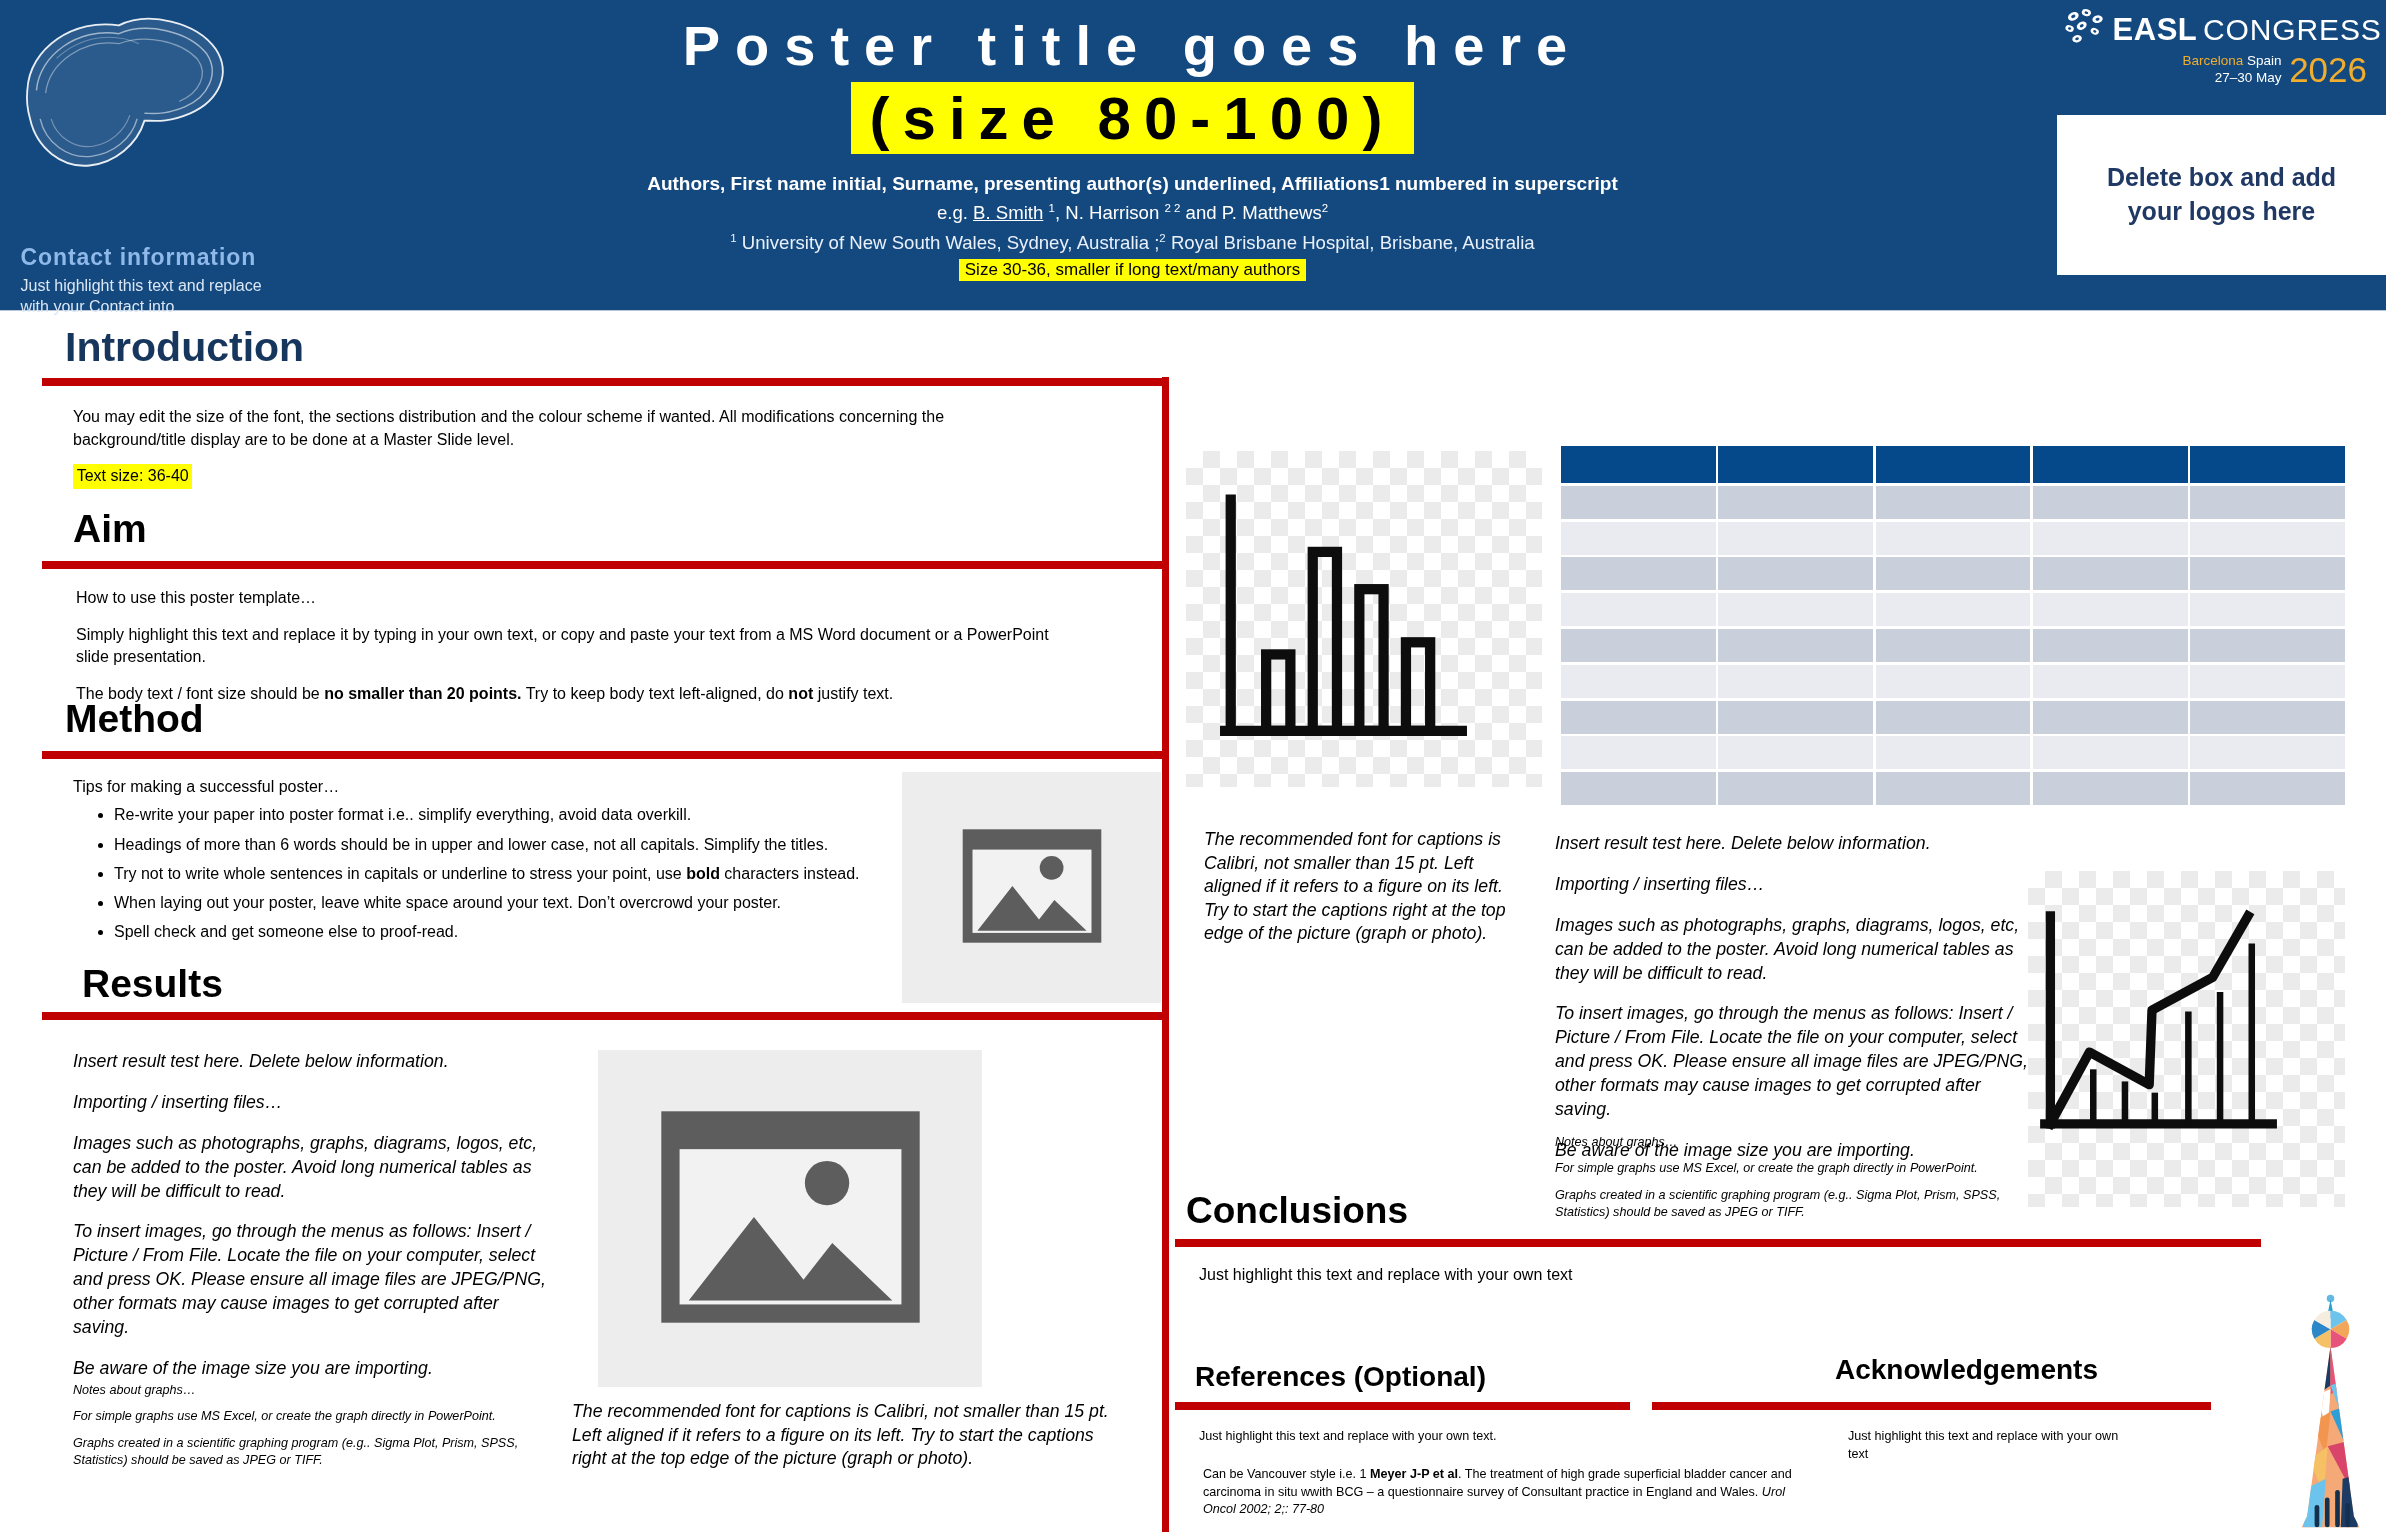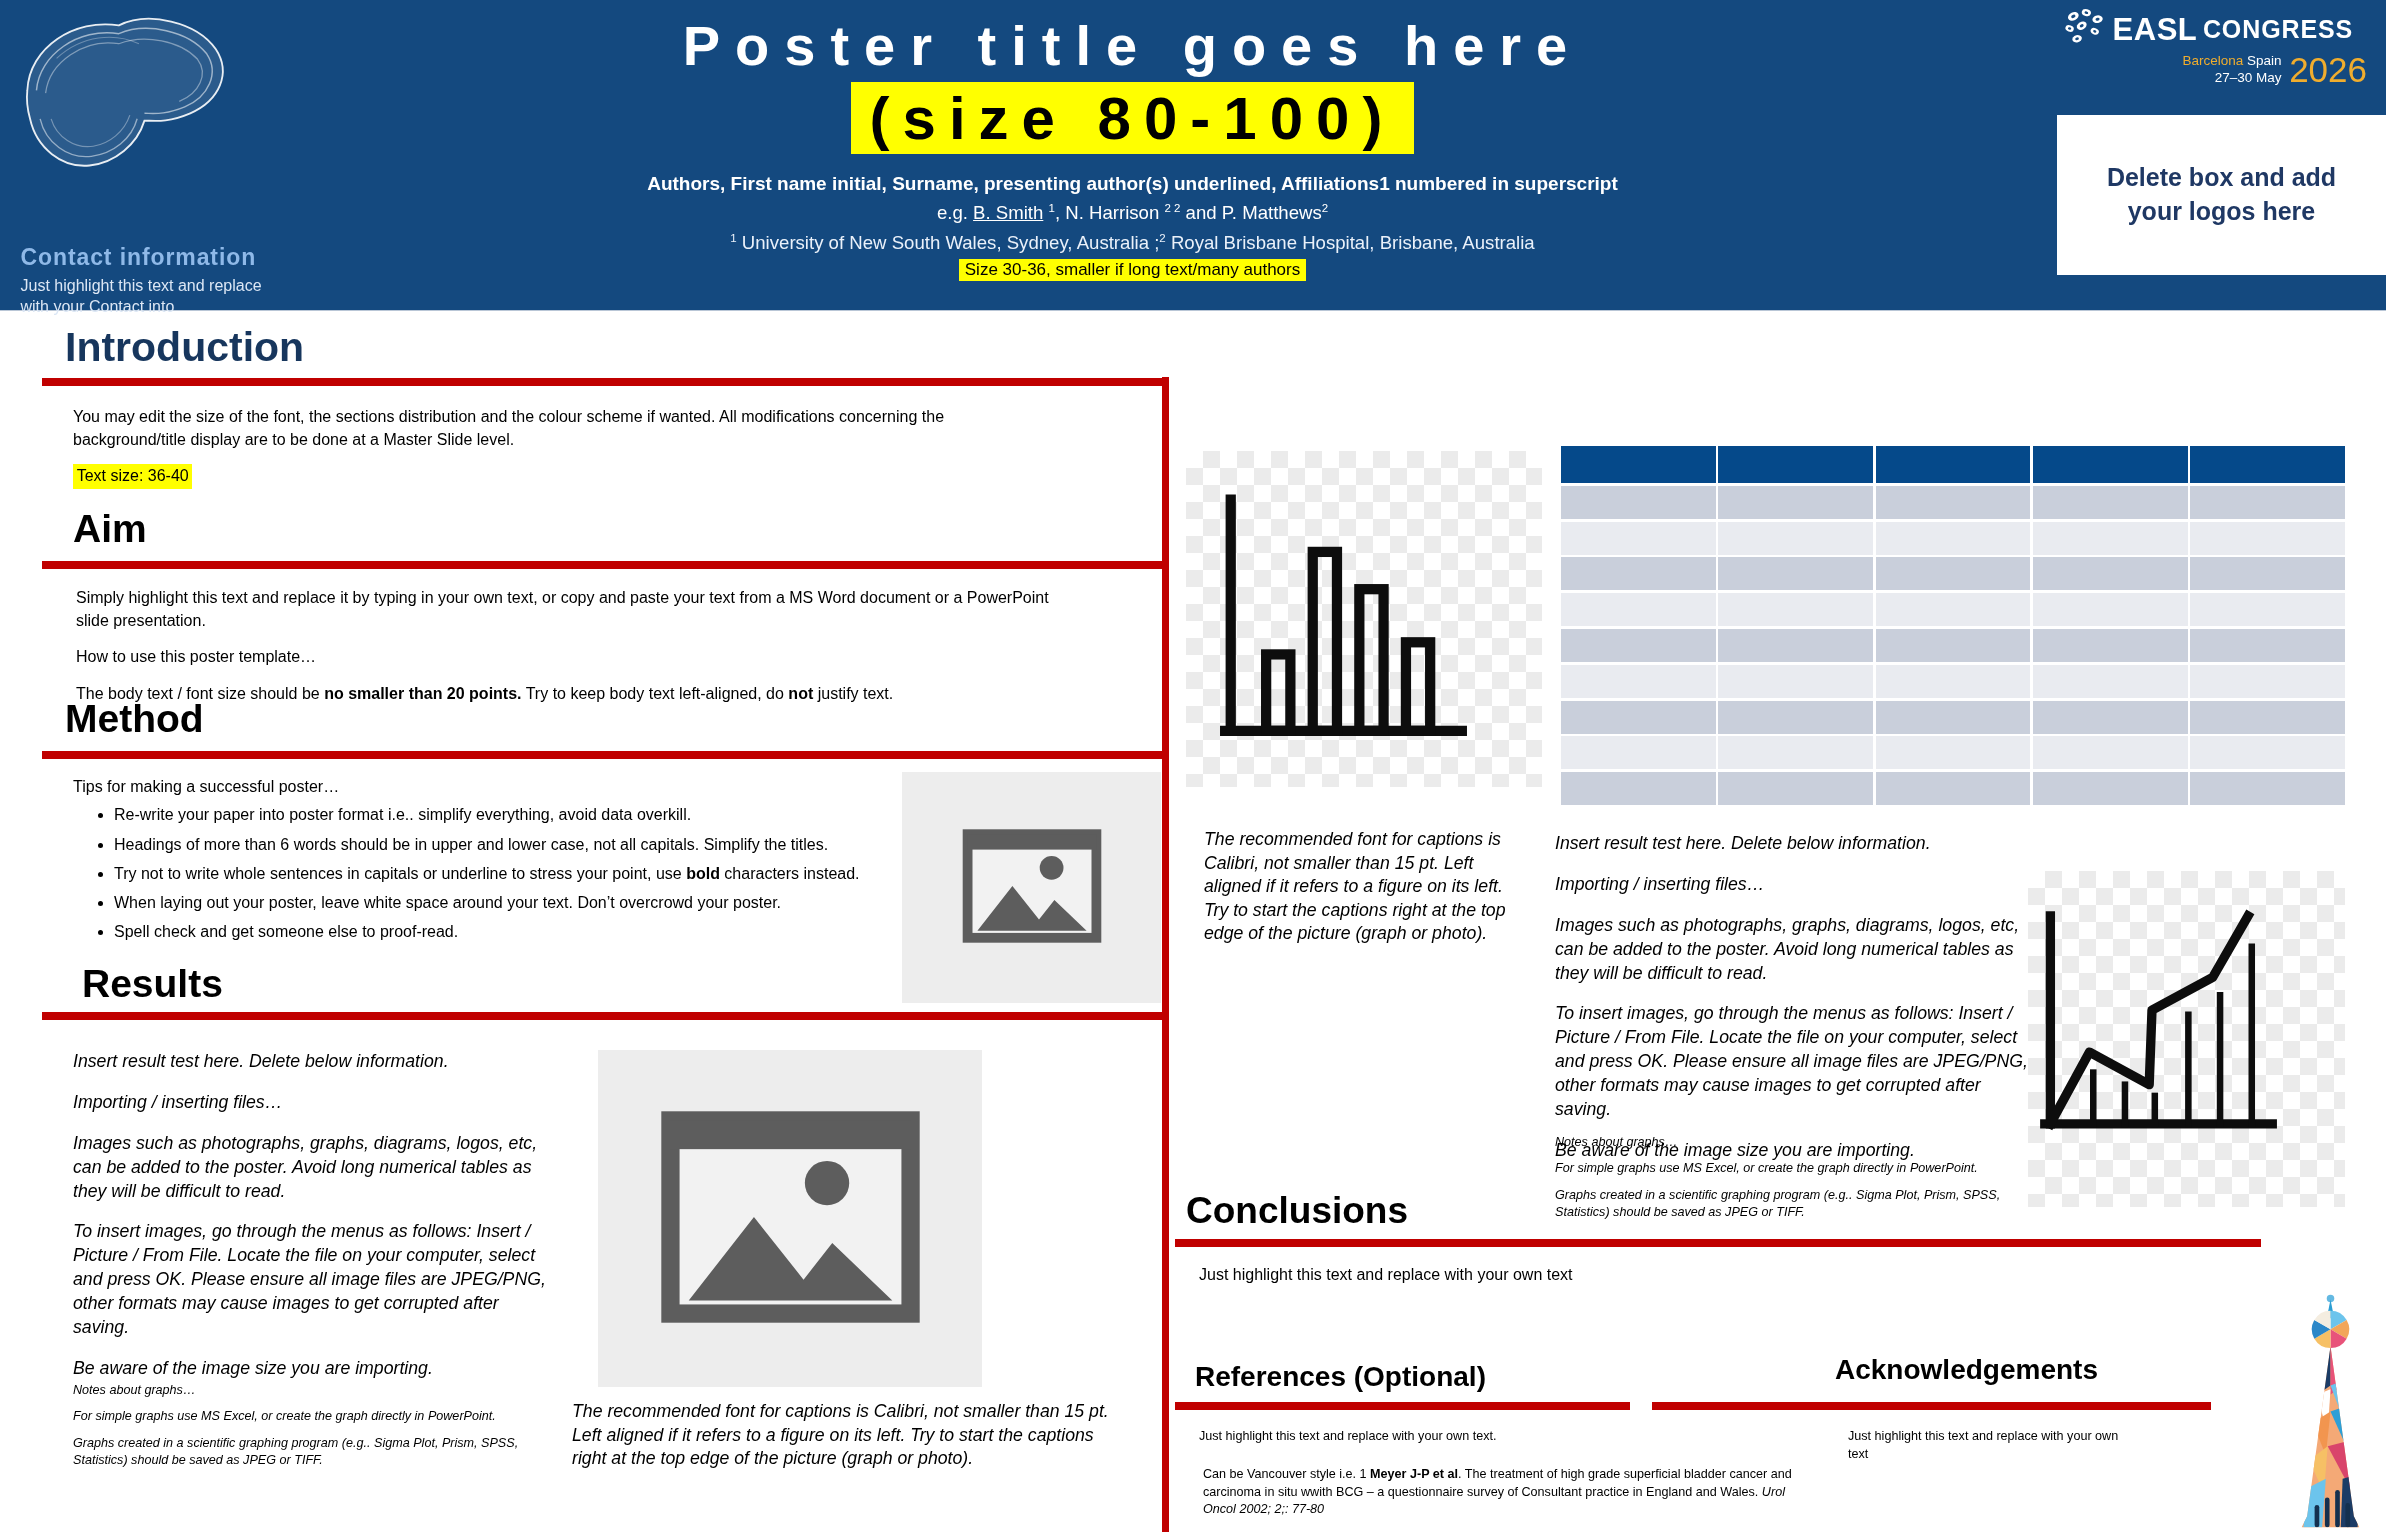--- a/index.html
+++ b/index.html
@@ -18,21 +18,21 @@
   .authors-line{font-size:19px;font-weight:700;margin-top:19px;}
   .authors-eg{font-size:18.6px;margin-top:6.5px;}
   .affil{font-size:18.6px;margin-top:7.5px;color:#EAF1FA;}
   .size-note{display:inline-block;background:#FFFF00;color:#000;font-size:17px;margin-top:5px;padding:0.9px 5.6px;}
   sup{font-size:0.62em;}
   .u{text-decoration:underline;}
   
   .easl{left:2062px;top:7.5px;width:322px;color:#fff;}
   .easl-r1{display:flex;align-items:center;gap:5.6px;}
   .easl-acronym{font-size:31px;font-weight:800;letter-spacing:0.5px;}
-  .easl-congress{font-size:25px;font-weight:700;letter-spacing:0.9px;}
+  .easl-congress{font-size:30px;font-weight:400;letter-spacing:0.9px;}
   .easl-r2{display:flex;justify-content:flex-end;align-items:center;gap:7.5px;margin-top:-1.9px;padding-right:17px;}
   .easl-small{text-align:right;line-height:1.2;font-size:13.5px;}
   .gold{color:#F0AD2E;}
   .easl-year{font-size:35px;color:#F0AD2E;}
   .logo-box{left:2057px;top:115px;width:329px;height:160px;background:#fff;display:flex;align-items:center;justify-content:center;text-align:center;}
   .logo-box-t{color:#1F3864;font-weight:700;font-size:25px;line-height:1.35;}
   
   .rl{position:absolute;background:#C00000;height:8.4px;}
   .vline{position:absolute;background:#C00000;width:6.5px;}
   .h-navy{color:#17365D;font-weight:700;font-size:41px;}
@@ -139,22 +139,22 @@
 <div class="vline" style="left:1162px;top:377px;height:1156px;"></div>
 
 <div class="abs h-navy" style="left:65px;top:324px;">Introduction</div>
 <div class="rl" style="left:42px;top:378px;width:1121px;"></div>
 <div class="abs body-t" style="left:73px;top:406px;width:988px;">You may edit the size of the font, the sections distribution and the colour scheme if wanted. All modifications concerning the background/title display are to be done at a Master Slide level.</div>
 <div class="abs" style="left:73px;top:464px;"><span class="hl body-t">Text size: 36-40</span></div>
 
 <div class="abs h-blk" style="left:73px;top:507px;font-size:39px;">Aim</div>
 <div class="rl" style="left:42px;top:561px;width:1121px;"></div>
 <div class="abs body-t" style="left:76px;top:587px;width:988px;">
+  <p style="margin:0 0 14px;">How to use this poster template…</p>
   <p style="margin:0 0 14px;">Simply highlight this text and replace it by typing in your own text, or copy and paste your text from a MS Word document or a PowerPoint slide presentation.</p>
-  <p style="margin:0 0 14px;">How to use this poster template…</p>
   <p style="margin:0;"><span>The body text / font size should be  </span><b>no smaller than 20 points.</b><span> Try to keep body text left-aligned, do </span><b>not</b><span> justify text.</span></p>
 </div>
 
 <div class="abs h-blk" style="left:65px;top:697px;font-size:39px;">Method</div>
 <div class="rl" style="left:42px;top:751px;width:1121px;"></div>
 <div class="abs body-t" style="left:73px;top:776px;width:820px;">
   <div>Tips for making a successful poster…</div>
   <ul class="bullets">
     <li>Re-write your paper into poster format i.e.. simplify everything, avoid data overkill.</li>
     <li>Headings of more than 6 words should be in upper and lower case, not all capitals. Simplify the titles.</li>

